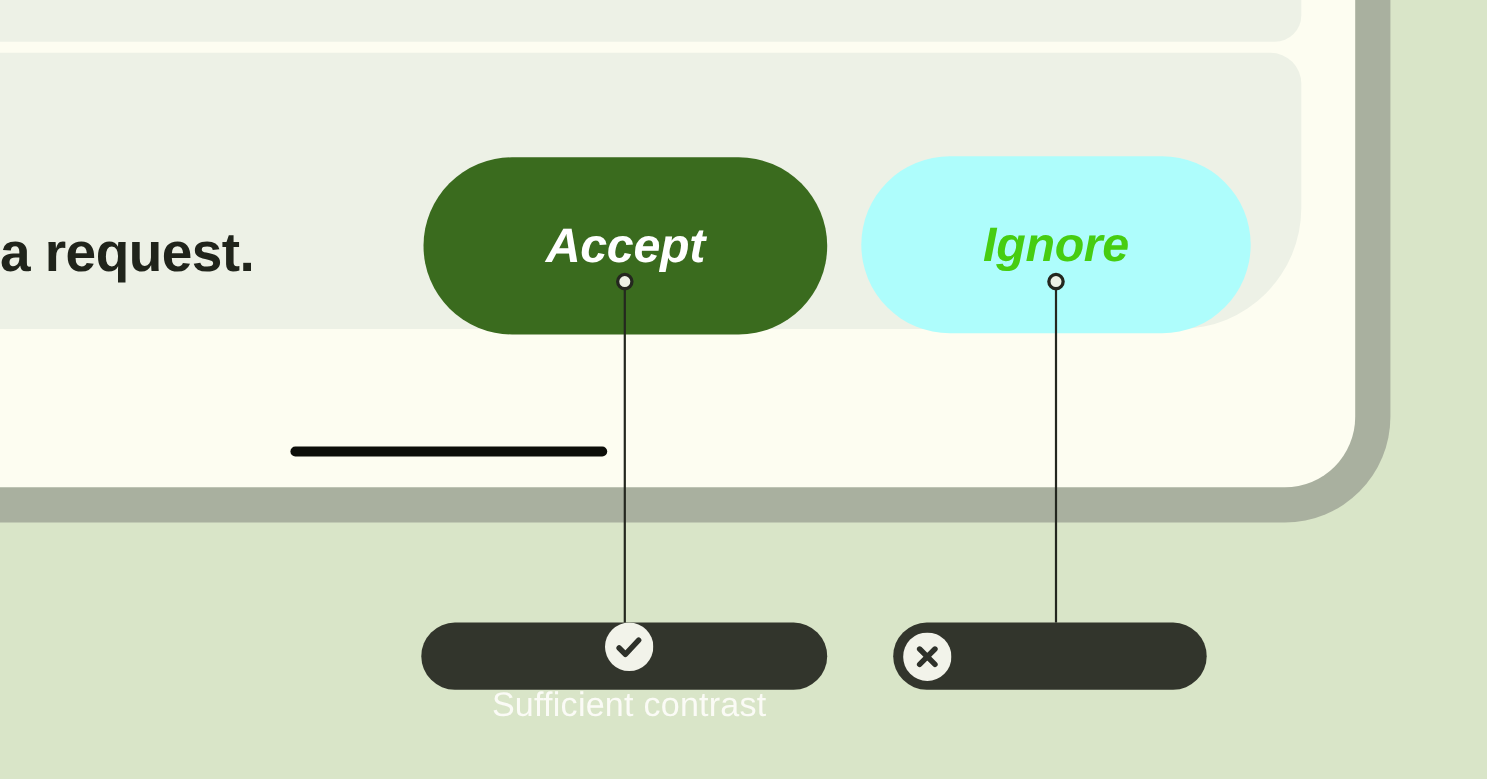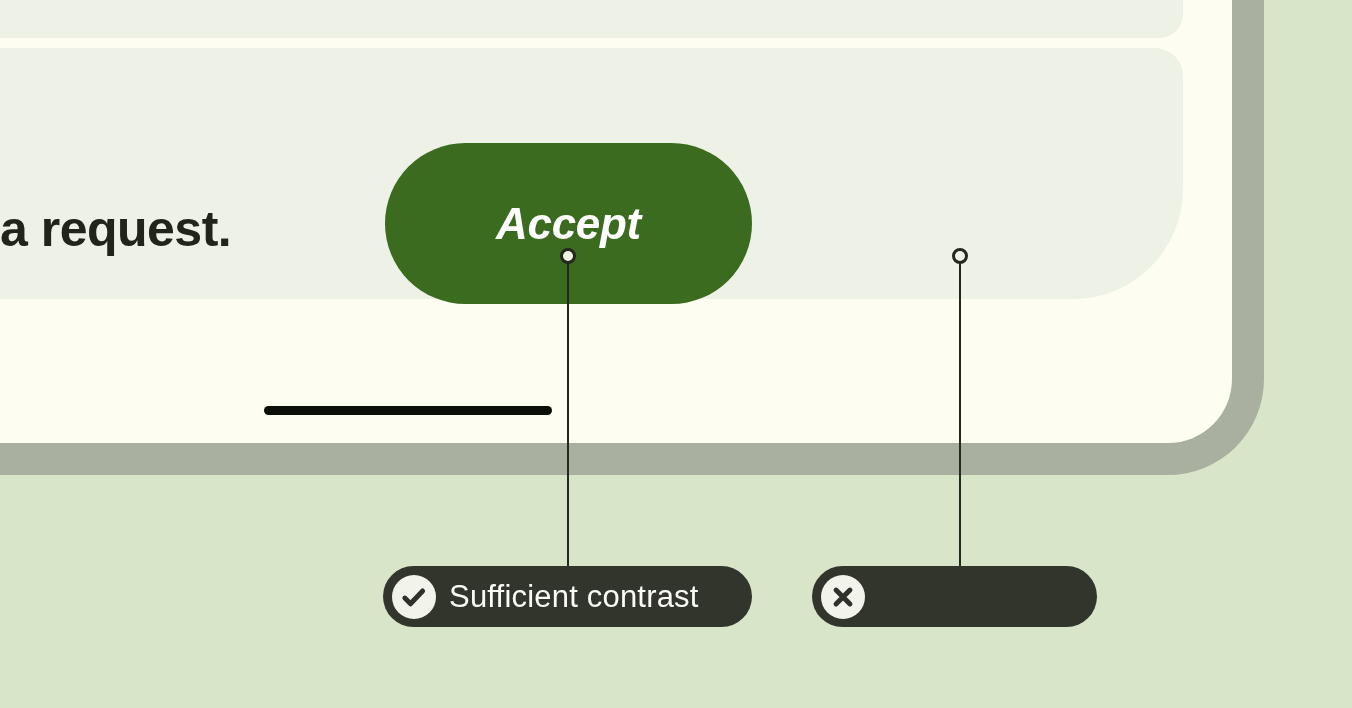--- a/index.html
+++ b/index.html
@@ -125,40 +125,41 @@
     gap: 13px;
     padding-left: 9px;
     background: var(--annotation_bg);
     border-radius: 31px;
     color: var(--annotation_text);
     font-size: 31px;
     font-weight: 500;
     letter-spacing: 0.2px;
     white-space: nowrap;
   }
-  .annotation.sufficient { left: 383px; width: 369px; }
+  .annotation.sufficient { left: 383px; width: 369px; flex-direction: column; }
   .annotation.poor       { left: 812px; width: 285px; }
 
   .annotation-icon { width: 44px; height: 44px; flex: 0 0 auto; display: block; }
 </style>
 </head>
 <body>
 
 <div class="stage">
 
   <div class="frame-shadow"></div>
 
   <div class="device-card">
     <div class="panel-top"></div>
 
     <div class="panel-main">
       <div class="dialog-text">a request.</div>
 
       <button class="pill-button btn-accept">Accept</button>
 
+      <button class="pill-button btn-ignore">Ignore</button>
     </div>
 
     <div class="home-indicator"></div>
   </div>
 
   <div class="connector-line accept"></div>
   <div class="connector-line ignore"></div>
   <div class="connector-dot accept"></div>
   <div class="connector-dot ignore"></div>
 

